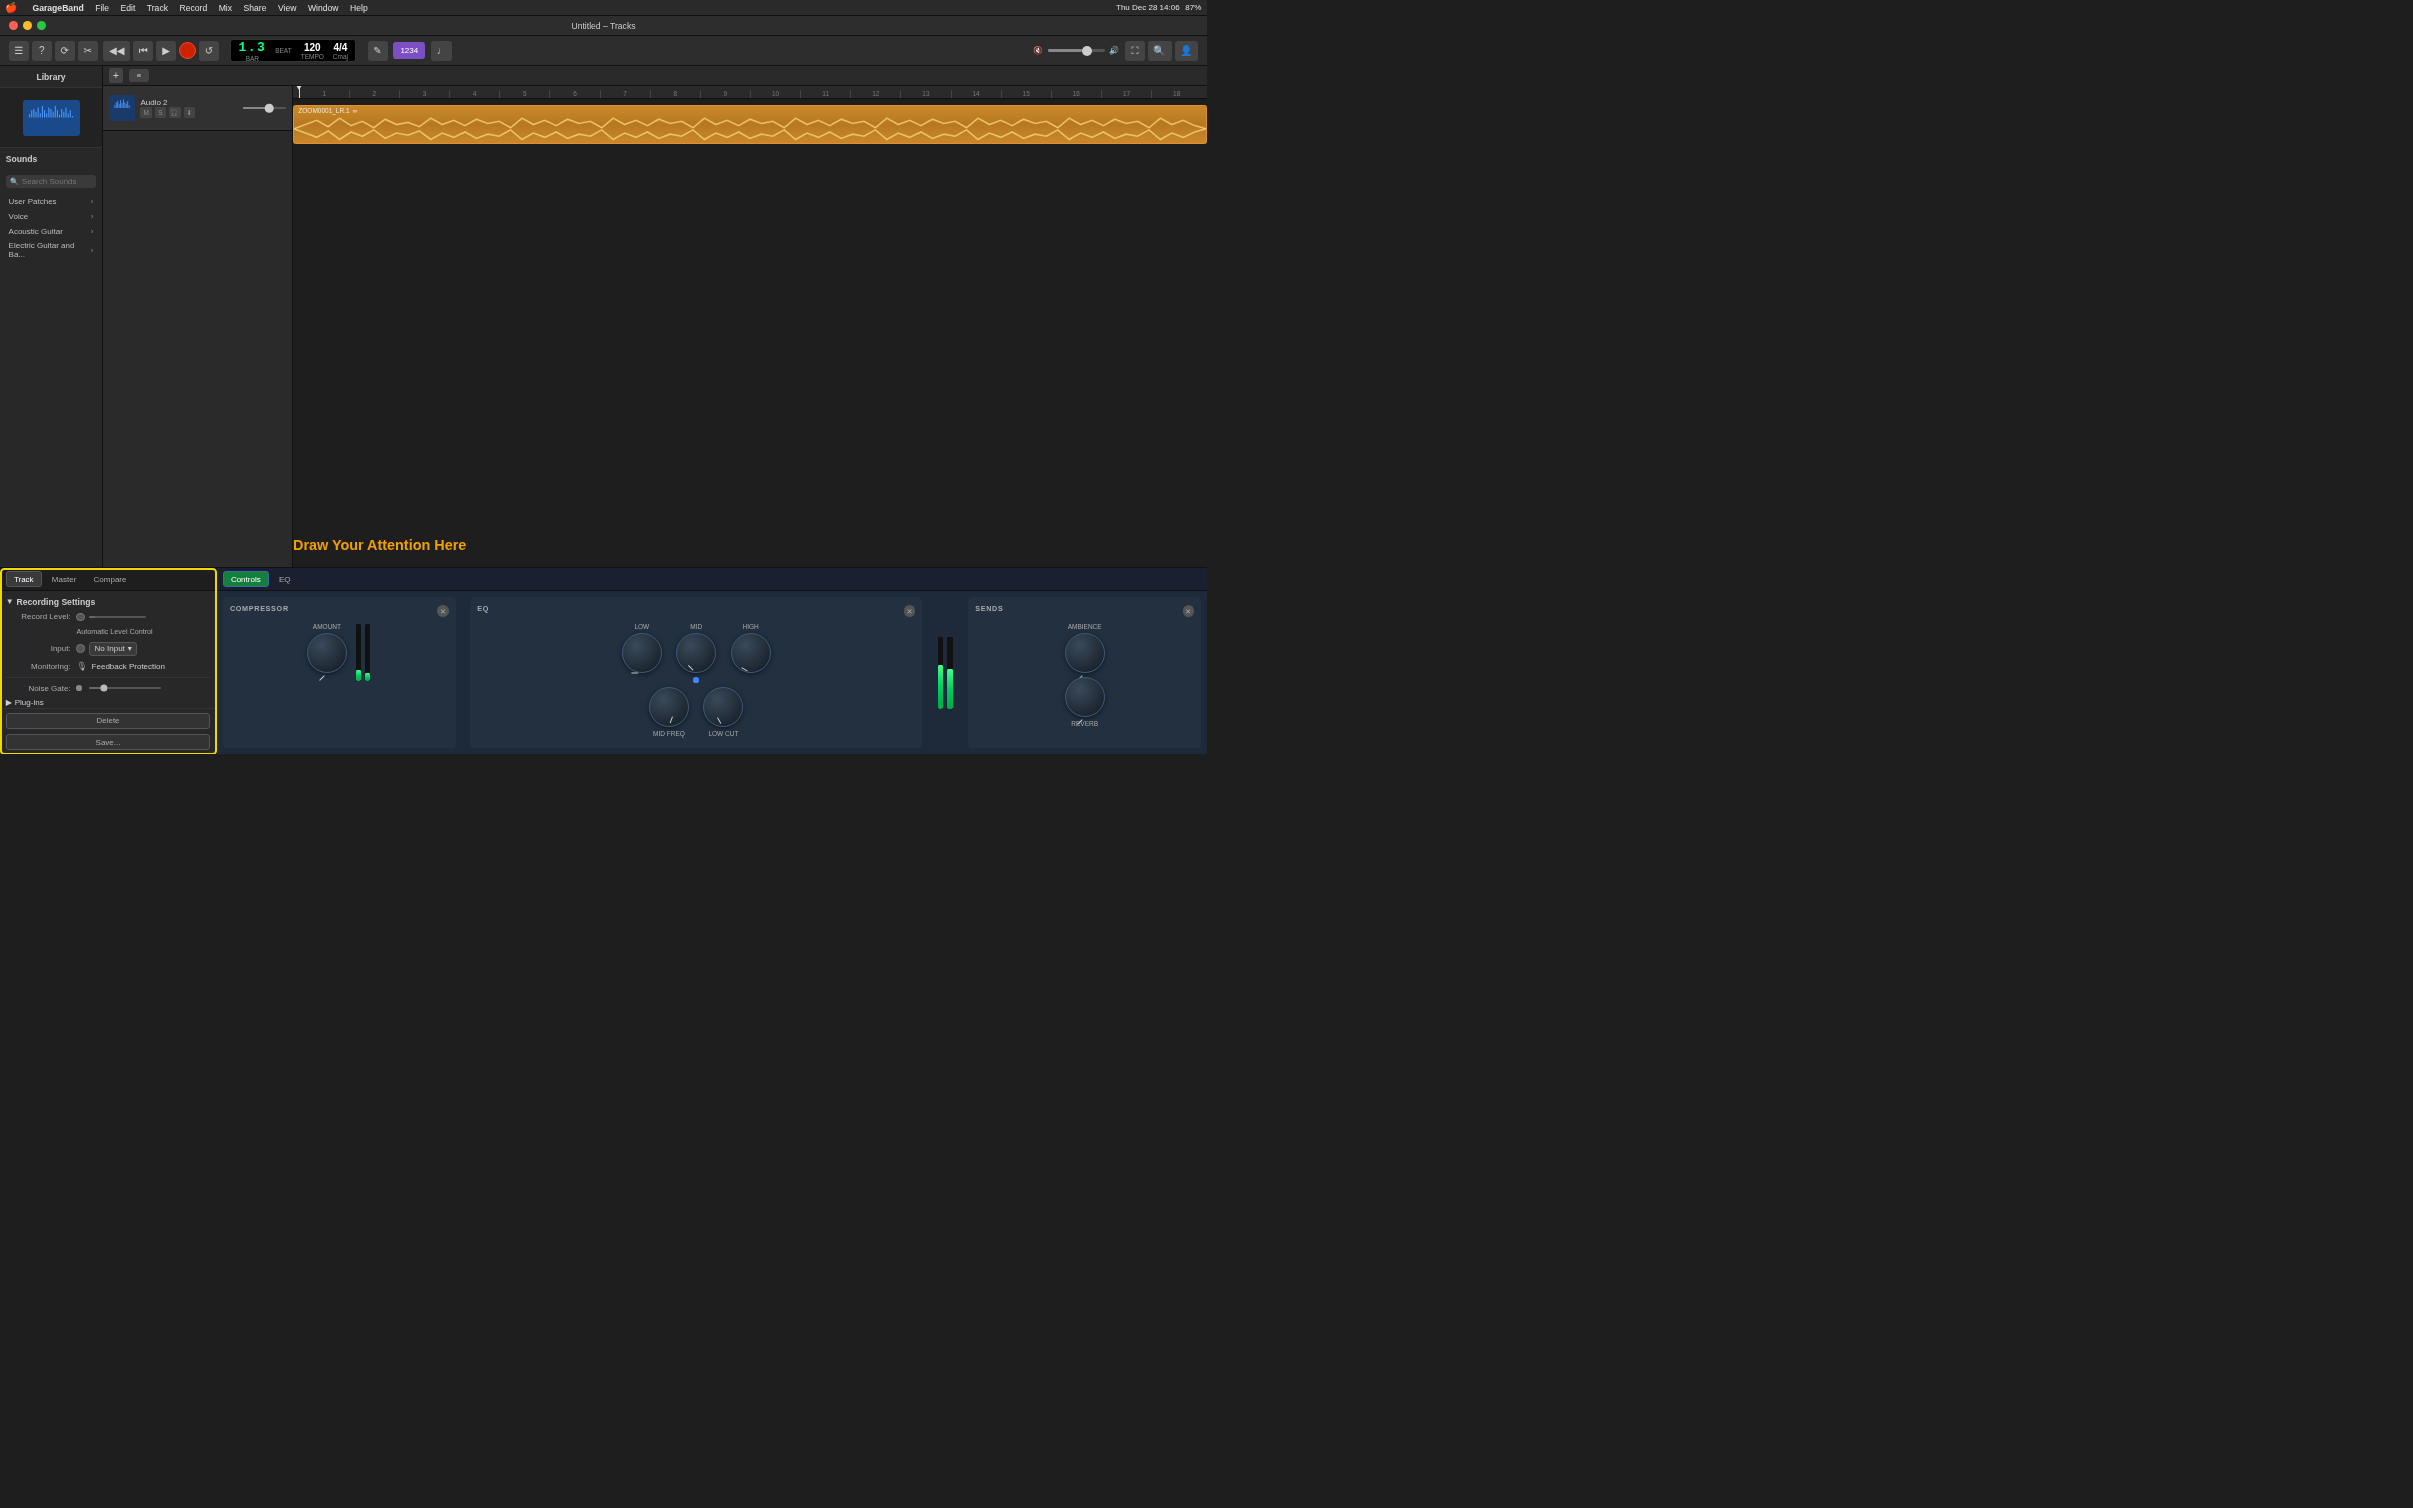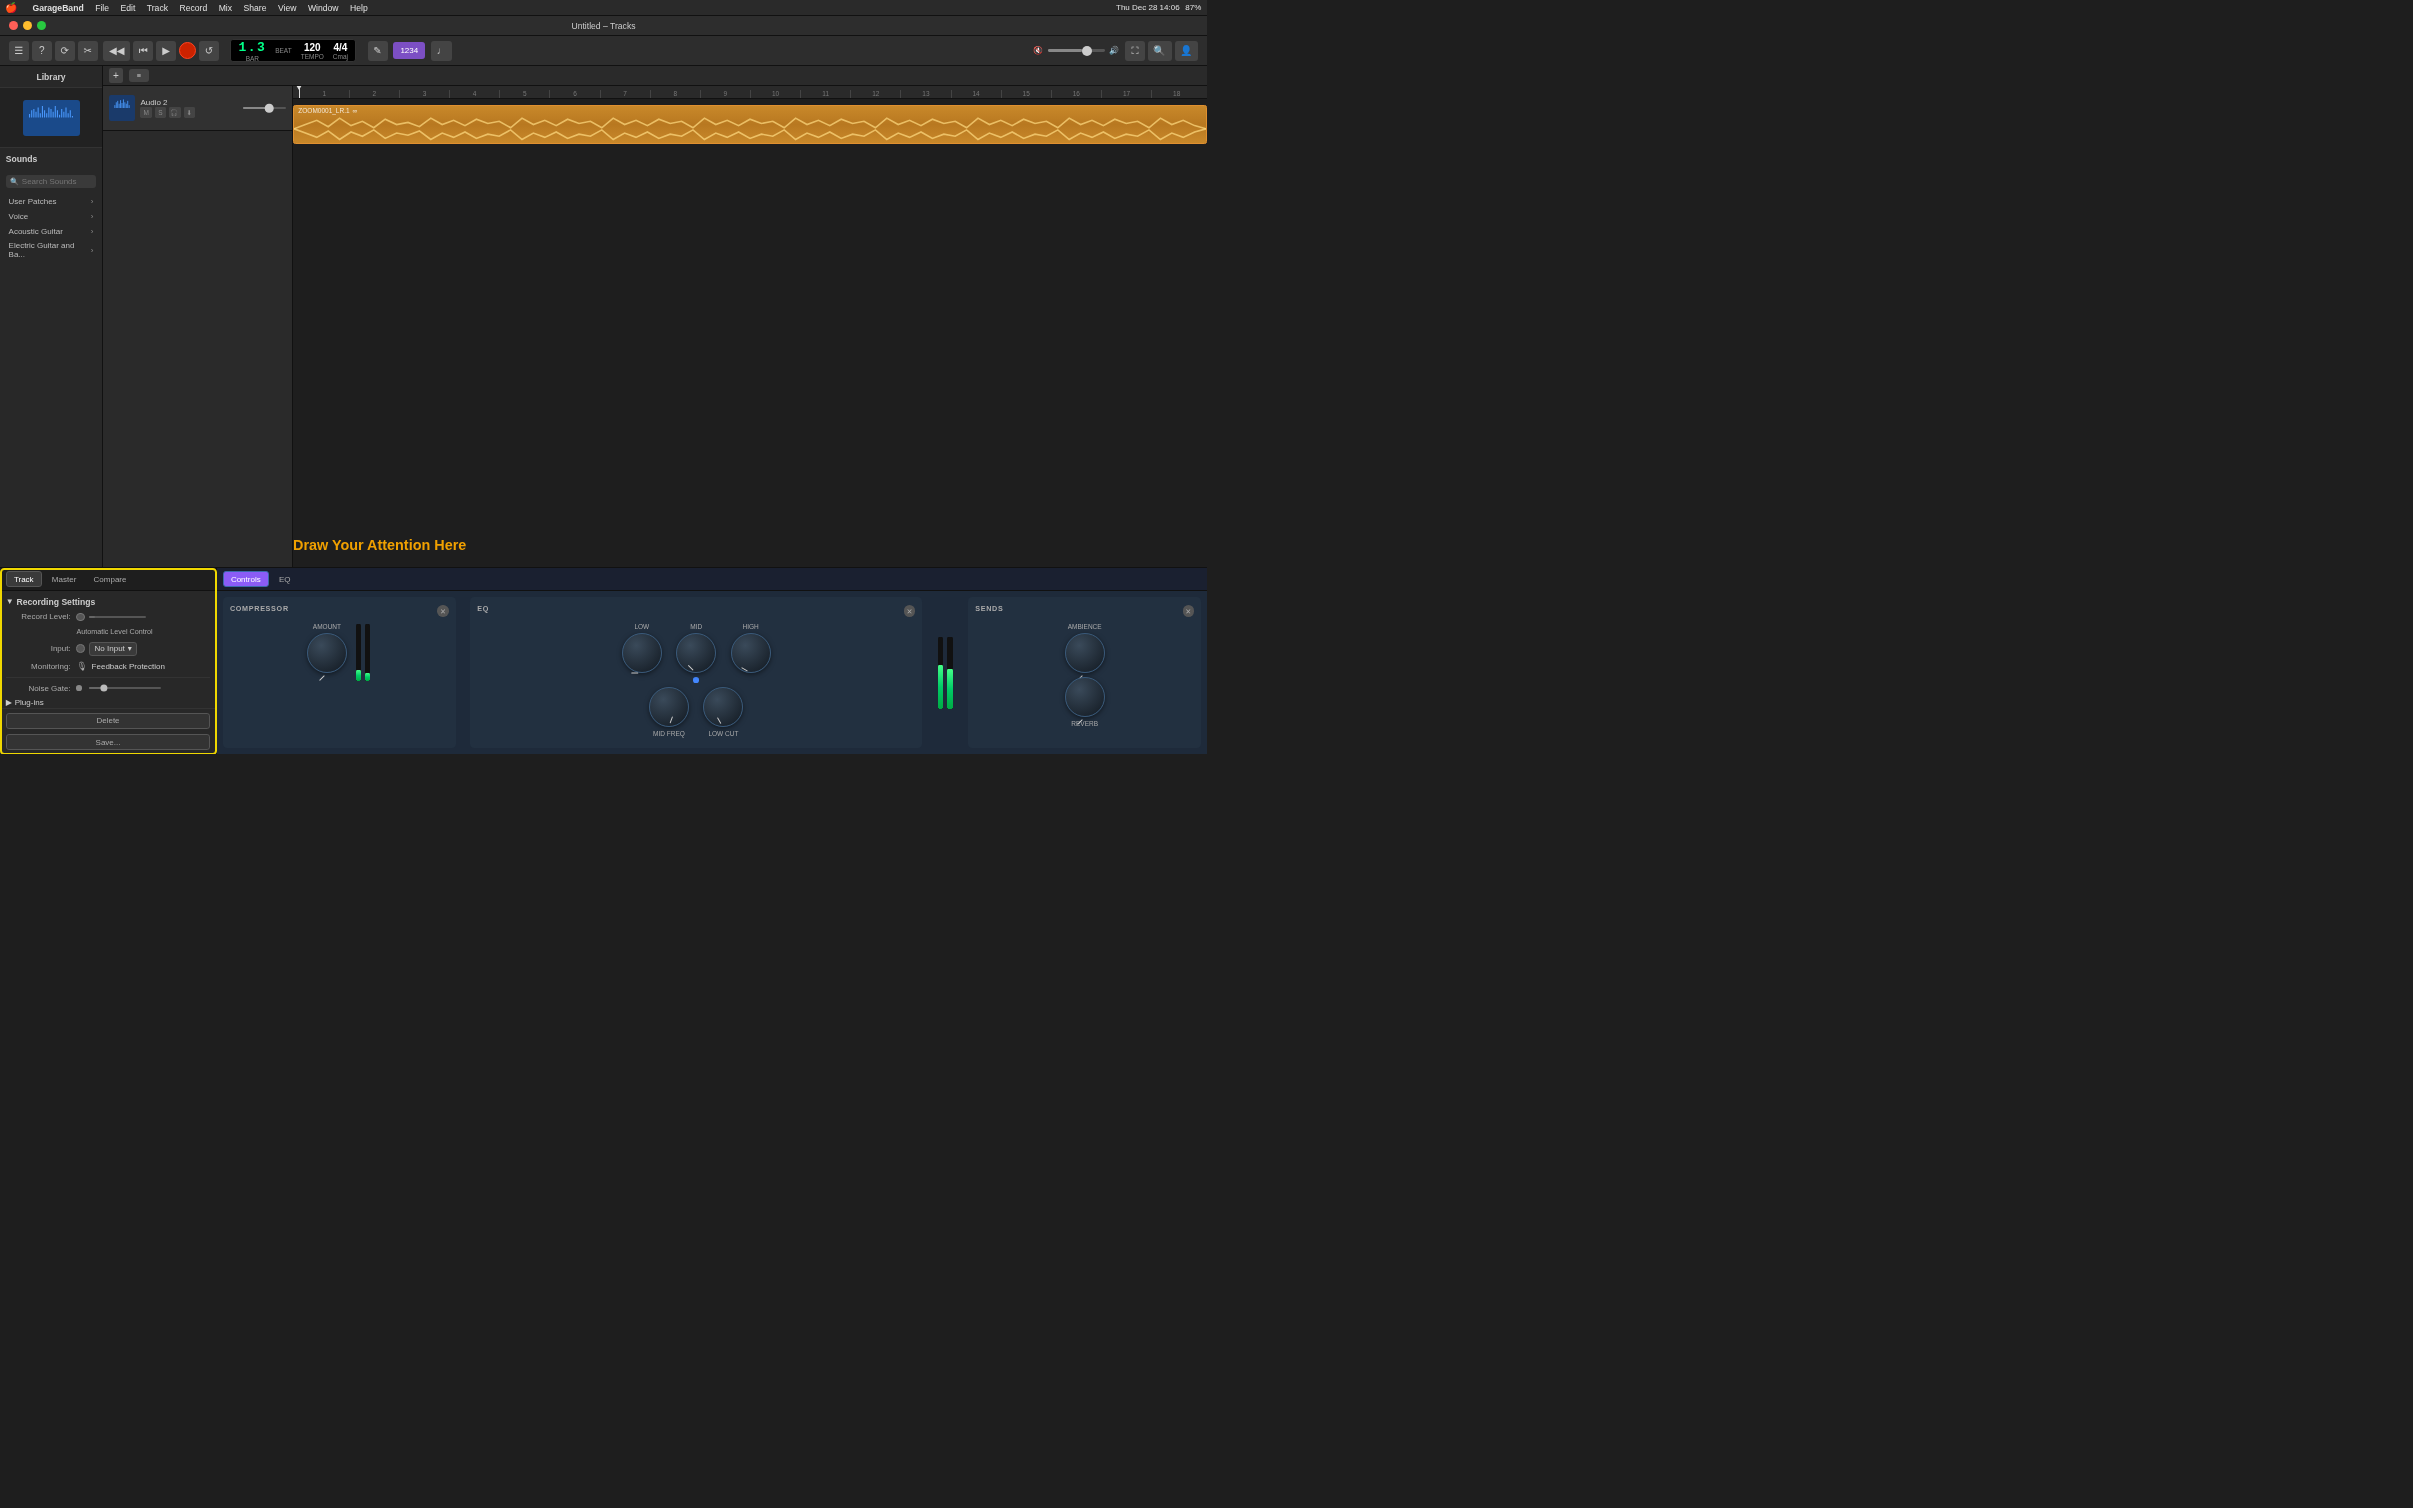--- a/index.html
+++ b/index.html
@@ -555,21 +555,21 @@
       border-bottom: 0.7px solid #111;
     }
     .eq-tab {
       padding: 2.2px 7.2px;
       border-radius: 2.9px;
       cursor: pointer;
       font-size: 8px;
       color: #aaa;
     }
     .eq-tab.active {
-      background: #8b5cf6;
+      background: #15803d;
       color: #fff;
       border: 0.7px solid #3a6aaa;
     }
     .eq-content {
       flex: 1;
       display: flex;
       align-items: stretch;
       padding: 5.7px;
       gap: 14px;
     }

